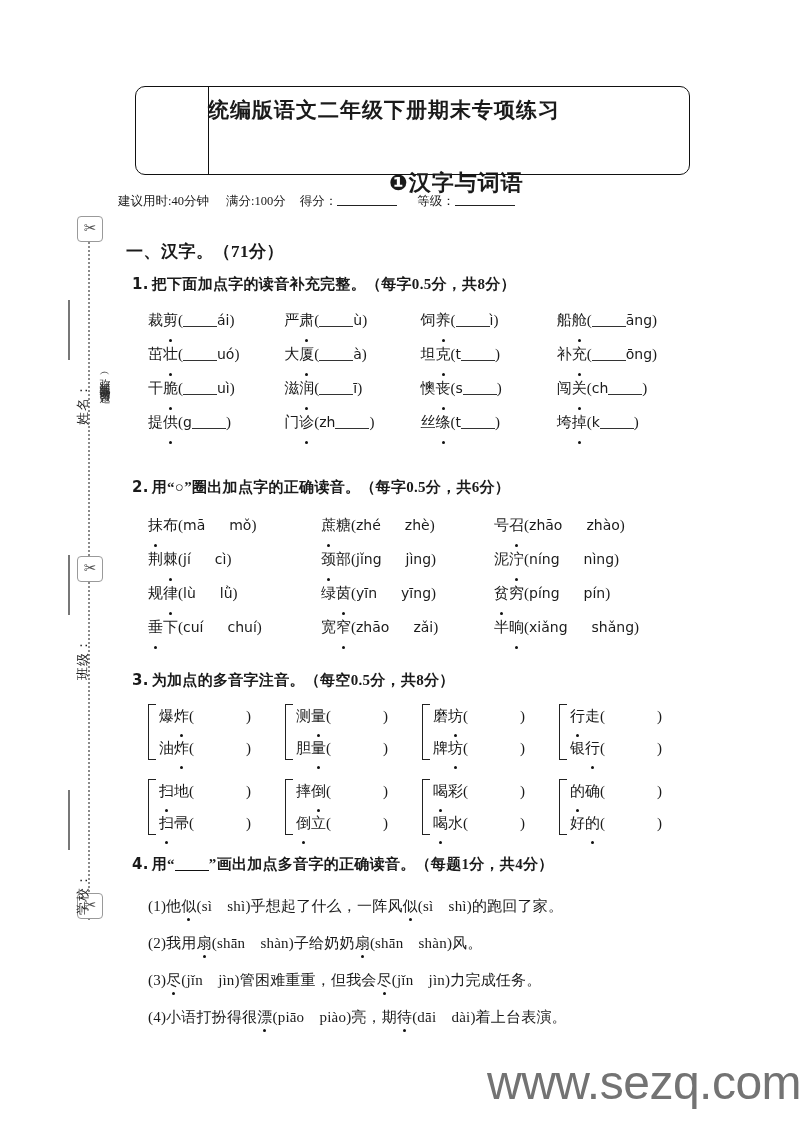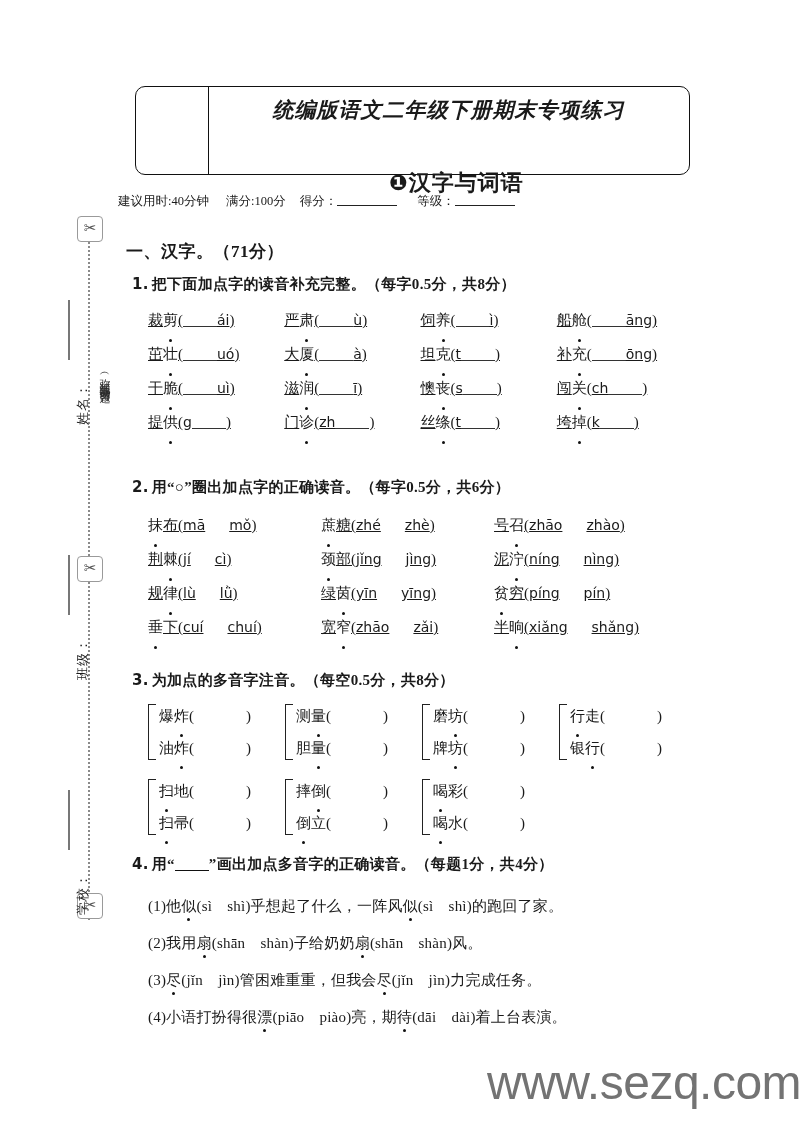--- a/index.html
+++ b/index.html
@@ -93,26 +93,24 @@
     left: 72px;
     top: 0;
     height: 100%;
     border-left: 1.5px solid #111;
   }
   #title-main {
     position: absolute;
     left: 72px;
     right: 0;
     top: 9px;
-    text-align: center;
     font-size: 21px;
     font-weight: 700;
     letter-spacing: 1px;
     font-family: "DejaVu Serif", "Liberation Serif", serif;
-    font-style: italic;
   }
   #title-sub {
     position: absolute;
     left: 88px;
     right: 0;
     top: 46px;
     text-align: center;
     font-size: 22px;
     font-weight: 700;
     letter-spacing: 1px;
@@ -175,21 +173,20 @@
   .qgrid {
     position: absolute;
     left: 148px;
     width: 545px;
     display: grid;
   }
   .cell {
     font-size: 15px;
     white-space: nowrap;
     line-height: 34px;
-    text-decoration: underline;
   }
   .han { position: relative; display: inline-block; }
   .han.dot::after {
     content: "";
     position: absolute;
     left: 50%;
     bottom: -5px;
     width: 3px;
     height: 3px;
     margin-left: -1.5px;
@@ -369,20 +366,24 @@
       <div class="bline"><span class="han dot">扫</span><span>帚</span><span>(</span><span class="paren-blank"></span><span>)</span></div>
     </div>
     <div class="bgroup">
       <div class="bline"><span>摔</span><span class="han dot">倒</span><span>(</span><span class="paren-blank"></span><span>)</span></div>
       <div class="bline"><span class="han dot">倒</span><span>立</span><span>(</span><span class="paren-blank"></span><span>)</span></div>
     </div>
     <div class="bgroup">
       <div class="bline"><span class="han dot">喝</span><span>彩</span><span>(</span><span class="paren-blank"></span><span>)</span></div>
       <div class="bline"><span class="han dot">喝</span><span>水</span><span>(</span><span class="paren-blank"></span><span>)</span></div>
     </div>
+    <div class="bgroup">
+      <div class="bline"><span class="han dot">的</span><span>确</span><span>(</span><span class="paren-blank"></span><span>)</span></div>
+      <div class="bline"><span>好</span><span class="han dot">的</span><span>(</span><span class="paren-blank"></span><span>)</span></div>
+    </div>
   </div>
 
 <div class="qprompt" style="top:855px;">
   <span class="qnum">4.</span><span>用“</span><span class="ul-demo"></span><span>”画出加点多音字的正确读音。（每题1分，共4分）</span>
 </div>
 <div id="q4-list">
     <div class="sent" style="top: 897px;"><span>(1)</span><span>他</span><span class="han dot">似</span><span>(sì　shì)乎想起了什么，一阵风</span><span class="han dot">似</span><span>(sì　shì)的跑回了家。</span></div>
     <div class="sent" style="top: 934px;"><span>(2)</span><span>我用</span><span class="han dot">扇</span><span>(shān　shàn)子给奶奶</span><span class="han dot">扇</span><span>(shān　shàn)风。</span></div>
     <div class="sent" style="top: 971px;"><span>(3)</span><span class="han dot">尽</span><span>(jǐn　jìn)管困难重重，但我会</span><span class="han dot">尽</span><span>(jǐn　jìn)力完成任务。</span></div>
     <div class="sent" style="top: 1008px;"><span>(4)</span><span>小语打扮得很</span><span class="han dot">漂</span><span>(piāo　piào)亮，期</span><span class="han dot">待</span><span>(dāi　dài)着上台表演。</span></div>

